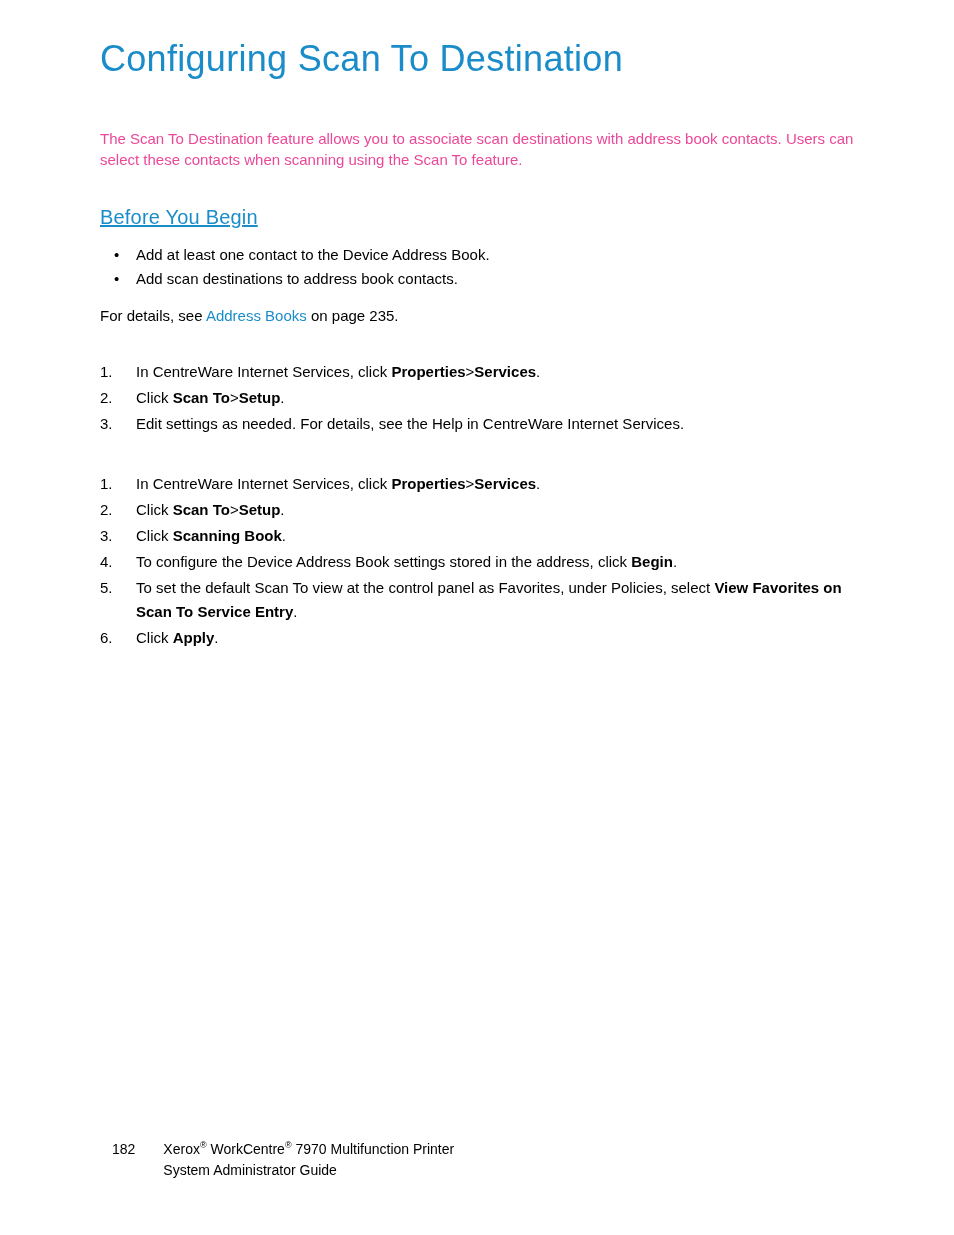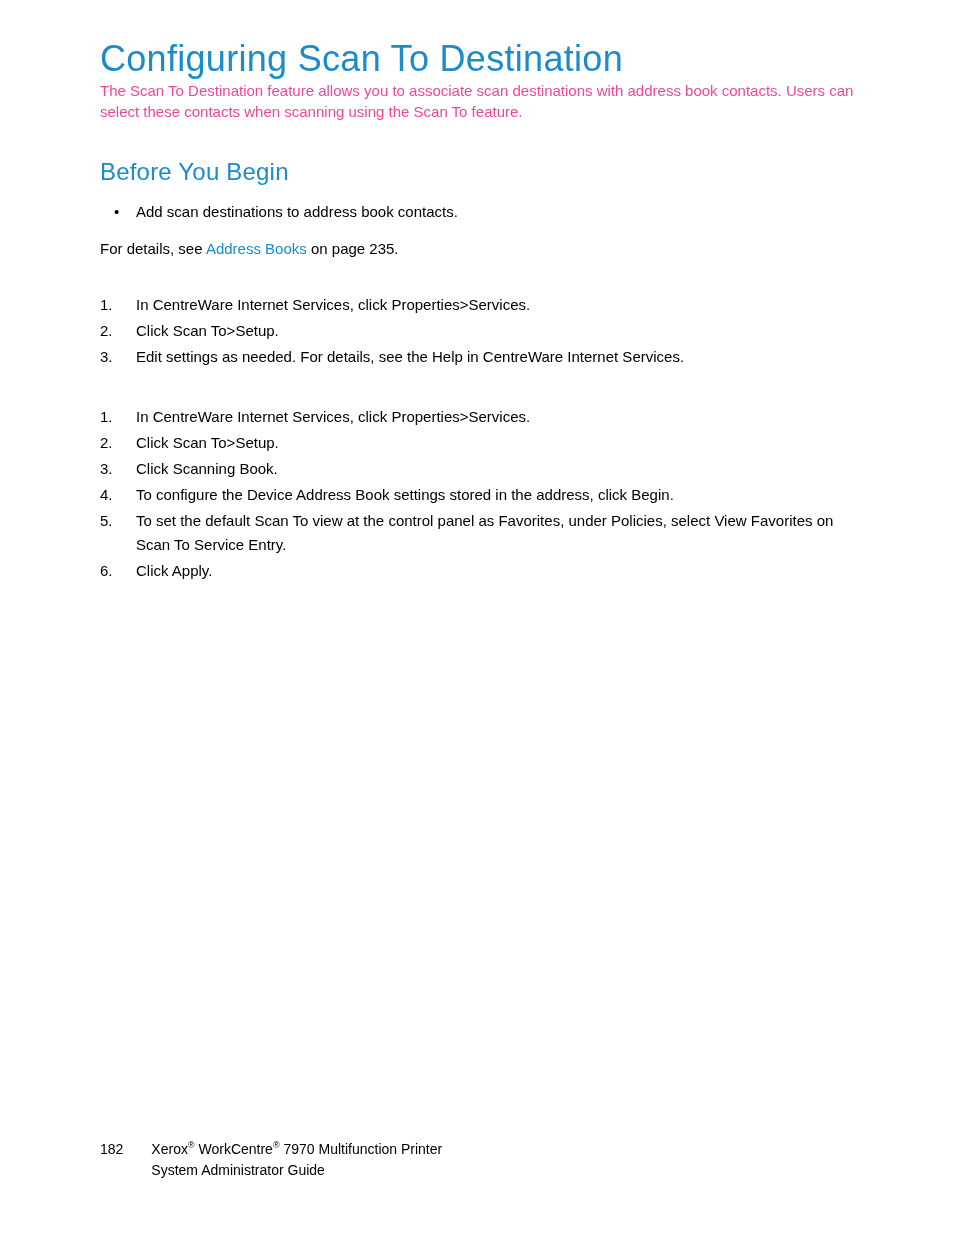--- a/index.html
+++ b/index.html
@@ -20,34 +20,36 @@
     }
     .running-header {
       font-size: 14px;
       color: #333;
       margin-bottom: 90px;
     }
     .page-title {
       font-size: 36px;
       font-weight: normal;
       color: #1a8cc9;
+      margin-bottom: 48px;
       letter-spacing: 0.3px;
     }
     .intro-para {
       font-size: 15px;
       line-height: 1.4;
       color: #ec4899;
       margin-bottom: 36px;
     }
     .section-heading {
-      font-size: 24px;
+      font-size: 20px;
       font-weight: normal;
       color: #1a8cc9;
       margin-bottom: 14px;
       letter-spacing: 0.2px;
+      text-decoration: underline;
     }
     .bullet-list {
       list-style: none;
       margin-bottom: 14px;
     }
     .bullet-list li {
       font-size: 15px;
       line-height: 1.6;
       padding-left: 36px;
       position: relative;
@@ -79,26 +81,26 @@
       counter-increment: item;
       margin-bottom: 2px;
     }
     .numbered-list li::before {
       content: counter(item) ".";
       position: absolute;
       left: 0;
       width: 24px;
     }
     .bold {
-      font-weight: normal;
+      font-weight: bold;
     }
     .footer {
       position: absolute;
       bottom: 55px;
-      left: 100px;
+      left: 112px;
       font-size: 14px;
       line-height: 1.45;
     }
     .page-num {
       display: inline-block;
       margin-right: 28px;
     }
     .footer-text {
       display: inline-block;
       vertical-align: top;
@@ -114,20 +116,21 @@
 <div class="page-container">
 
 
   <h1 class="page-title">Configuring Scan To Destination</h1>
 
   <p class="intro-para">The Scan To Destination feature allows you to associate scan destinations with address book contacts. Users can select these contacts when scanning using the Scan To feature.</p>
 
   <h2 class="section-heading">Before You Begin</h2>
 
   <ul class="bullet-list">
+    <li>Add at least one contact to the Device Address Book.</li>
     <li>Add scan destinations to address book contacts.</li>
   </ul>
 
   <p class="detail-line">
     <span>For details, see </span><span class="link-text">Address Books</span><span> on page 235.</span>
   </p>
 
 
   <ol class="numbered-list">
     <li>

